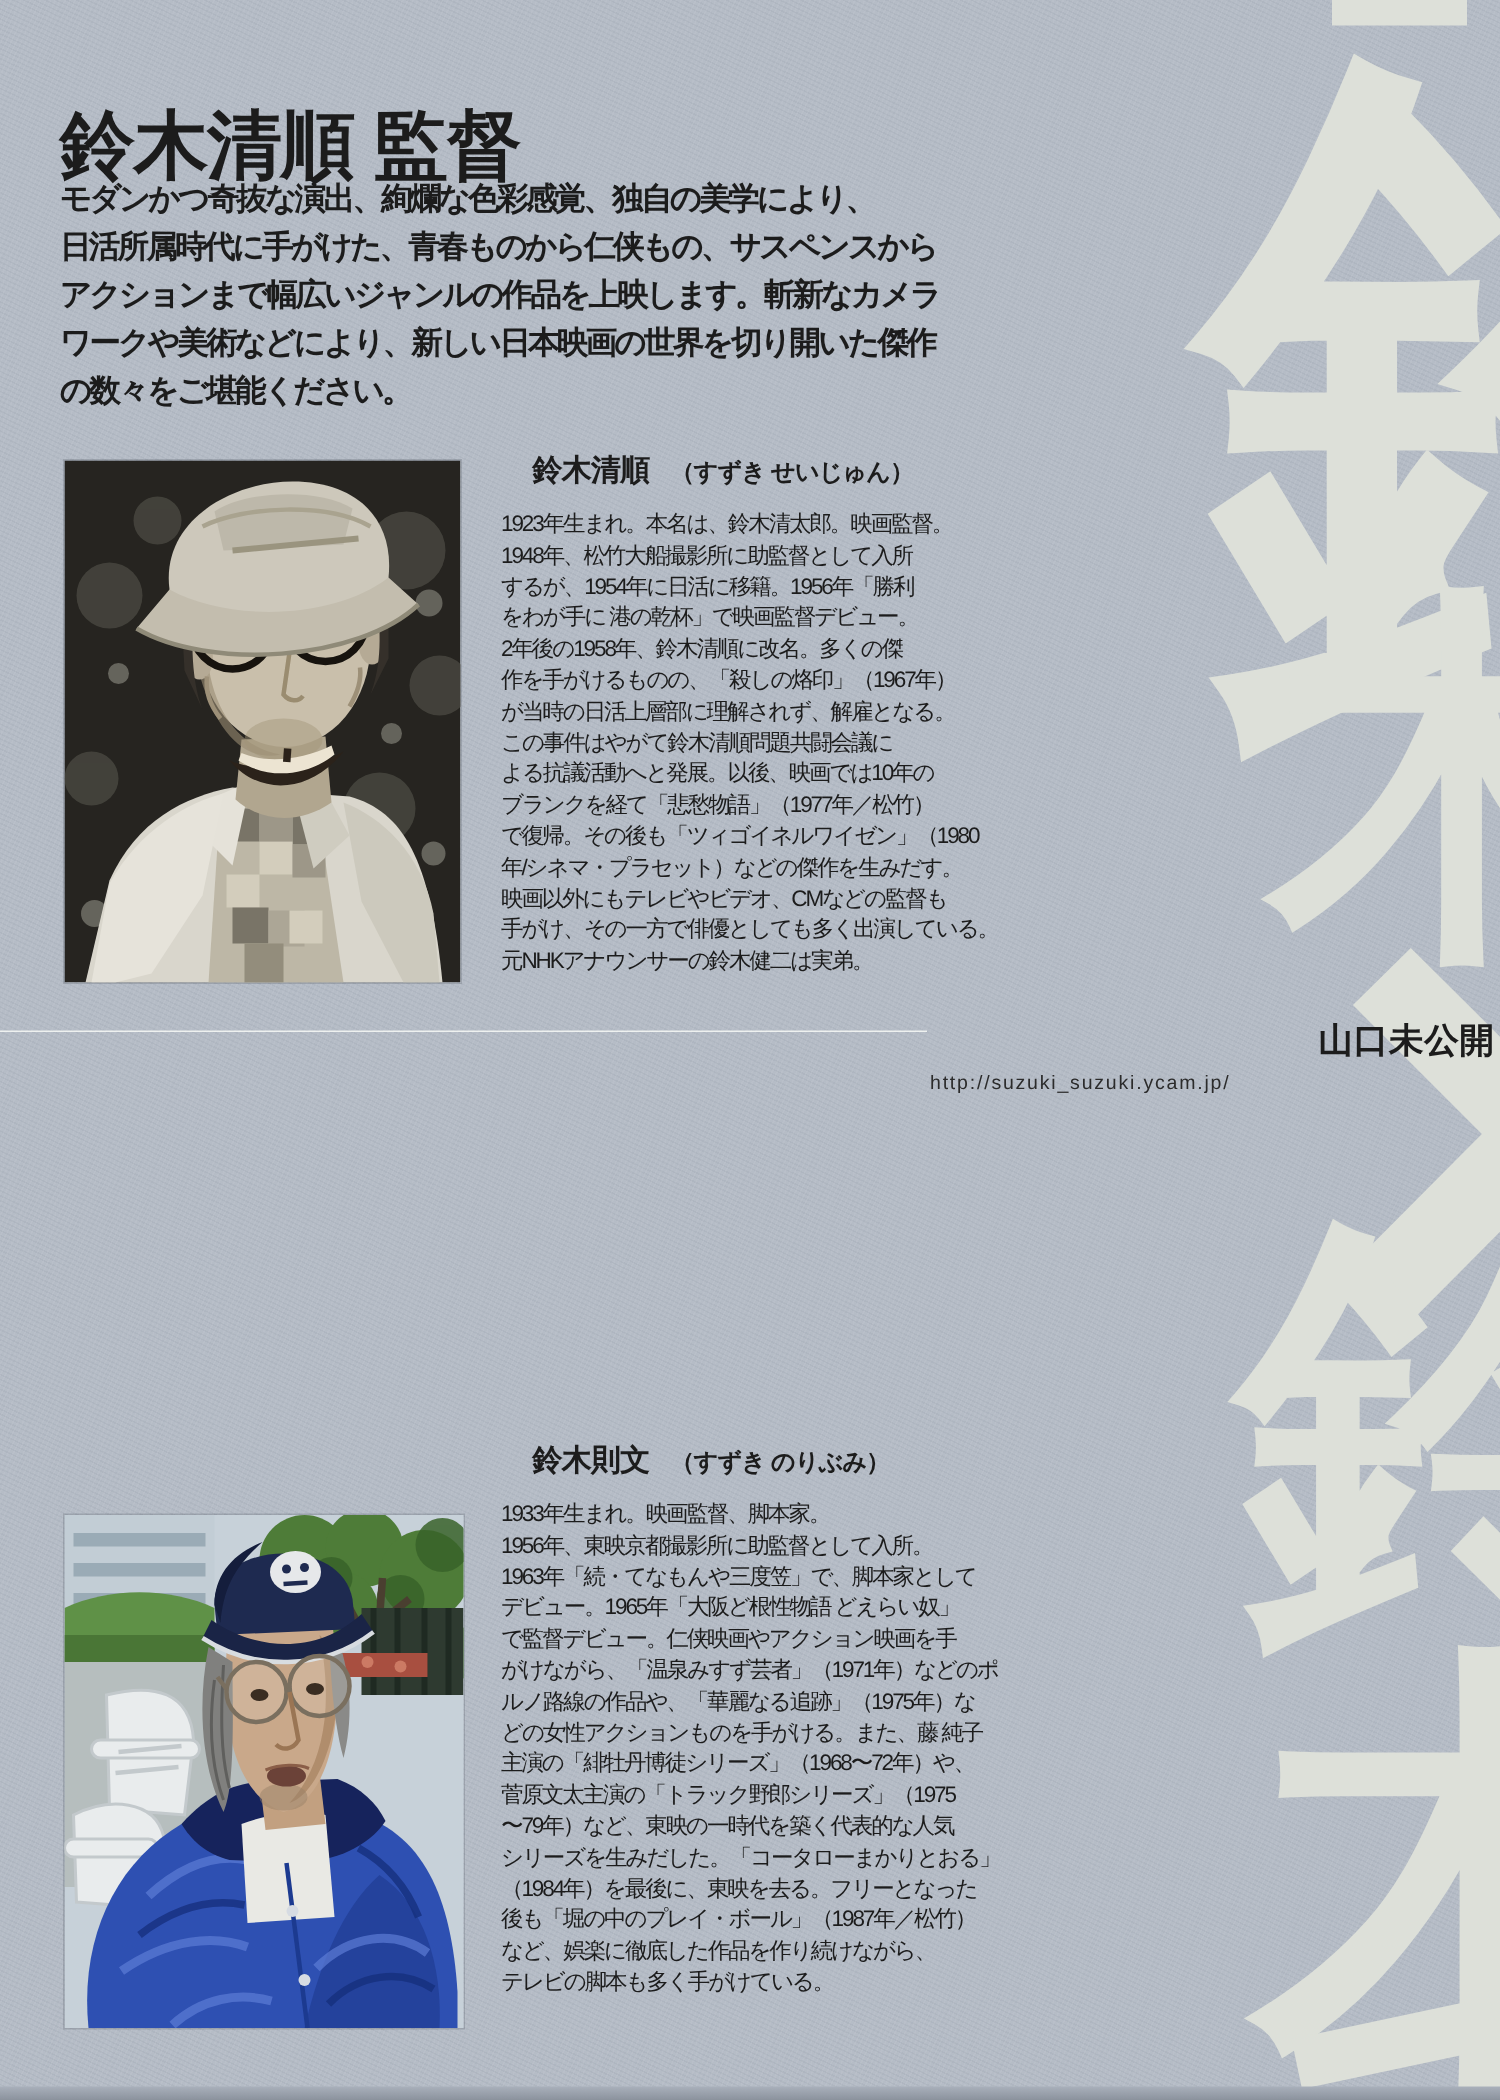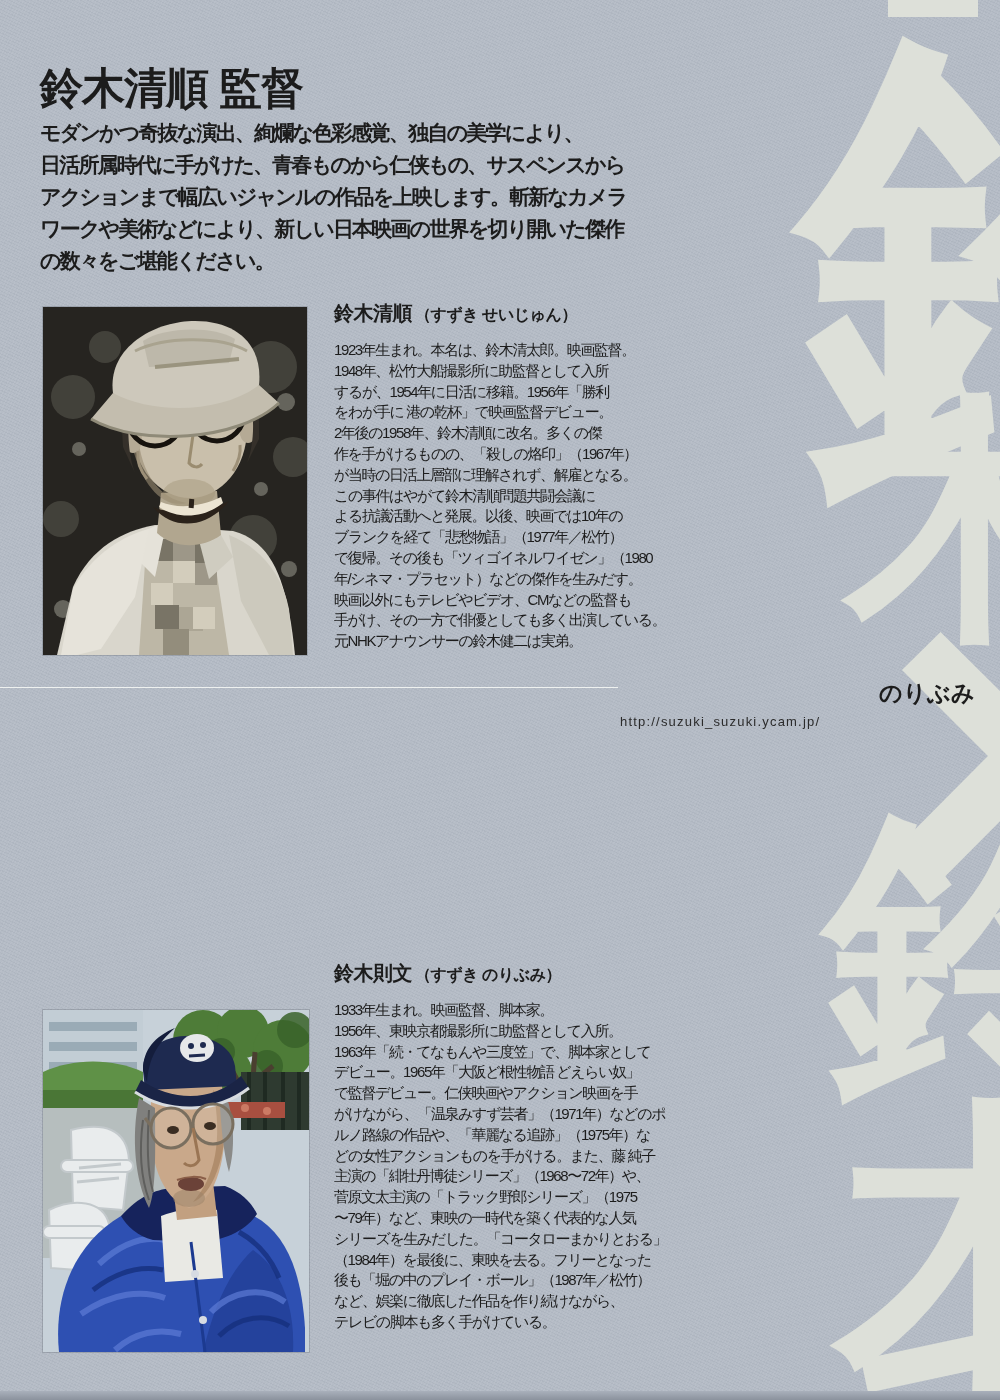--- a/index.html
+++ b/index.html
@@ -25,42 +25,42 @@
   .bc2{left:845px;top:390px;font-size:260px;}
   .bc3{left:880px;top:500px;font-size:500px;}
   .bc4{left:825px;top:800px;font-size:310px;}
   .bc5{left:835px;top:1095px;font-size:310px;}
   .frag{position:absolute;z-index:1;background:#dde0d9;}
   .frag-top{left:888px;top:0;width:90px;height:17px;}
   .frag-bottom{left:863px;top:1345px;width:135px;height:34px;transform:rotate(-12deg);}
   
   .sec-title{
     position:absolute;z-index:2;left:40px;
-    font-size:43px;font-weight:800;letter-spacing:-1px;line-height:1.1;
+    font-size:50px;font-weight:800;letter-spacing:-1px;line-height:1.1;
   }
   .t1{top:36px;}
   .t2{top:746px;}
   .intro{
     position:absolute;z-index:2;left:40px;width:640px;
     font-size:21px;font-weight:600;letter-spacing:-1.8px;line-height:32px;
     white-space:pre-line;
   }
   .i1{top:96px;}
   .i2{top:812px;}
   .photo{
     position:absolute;z-index:2;
     box-shadow:0 0 0 1px rgba(40,45,55,.18);
   }
   .p1{left:43px;top:307px;width:264px;height:348px;}
   .p2{left:43px;top:1010px;width:266px;height:342px;}
   .photo svg{display:block;width:100%;height:100%;}
   .bio{position:absolute;z-index:2;left:334px;width:340px;}
   .b1{top:300px;}
   .b2{top:960px;}
-  .bio-head{display:flex;align-items:baseline;gap:3px;}
+  .bio-head{display:flex;align-items:baseline;gap:14px;margin-left:21px;}
   .bio-name{font-size:20px;font-weight:800;letter-spacing:-0.5px;}
   .bio-kana{font-size:16px;font-weight:600;letter-spacing:-0.5px;}
   .bio-text{
     margin:13px 0 0 0;
     font-size:15px;letter-spacing:-1.4px;line-height:20.8px;
     white-space:pre-line;
   }
   
   .rule{position:absolute;z-index:2;left:0;top:687px;width:618px;height:1px;background:rgba(248,250,247,.85);}
   .url{
@@ -182,21 +182,21 @@
 ブランクを経て「悲愁物語」（1977年／松竹）
 で復帰。その後も「ツィゴイネルワイゼン」（1980
 年/シネマ・プラセット）などの傑作を生みだす。
 映画以外にもテレビやビデオ、CMなどの監督も
 手がけ、その一方で俳優としても多く出演している。
 元NHKアナウンサーの鈴木健二は実弟。</p>
   </div>
 
   <div class="rule"></div>
   <a class="url" href="#">http://suzuki_suzuki.ycam.jp/</a>
-  <span class="region-note">のりぶみ</span>
+  <span class="region-note">山口未公開</span>
 
 
   <div class="photo p2">
     <svg viewBox="0 0 266 342" preserveAspectRatio="none" aria-hidden="true">
       <rect width="266" height="342" fill="#c7d1d9"></rect>
       <rect x="0" y="0" width="100" height="95" fill="#c2cdd5"></rect>
       <g fill="#9aabb6">
           <rect x="6" y="12" width="88" height="9"></rect>
           <rect x="6" y="32" width="88" height="9"></rect>
           <rect x="6" y="52" width="88" height="9"></rect>

